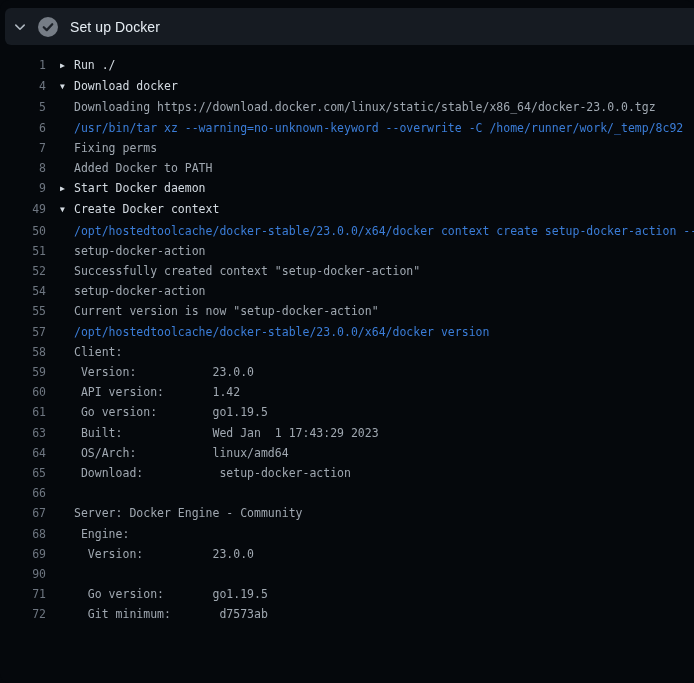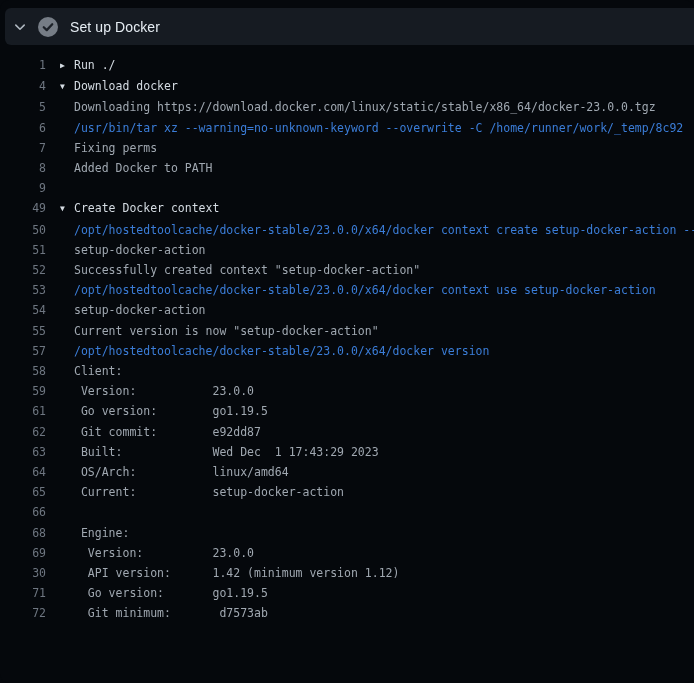--- a/index.html
+++ b/index.html
@@ -116,37 +116,37 @@
     <span class="step-title">Set up Docker</span>
   </div>
 
   <div class="log" id="log">
       <div class="row"><span class="num">1</span><span class="body t-group"><span class="marker">▶</span><span>Run ./</span></span></div>
       <div class="row"><span class="num">4</span><span class="body t-group"><span class="marker">▼</span><span>Download docker</span></span></div>
       <div class="row"><span class="num">5</span><span class="body t-text"><span class="marker"></span><span>Downloading </span><span class="link">https://download.docker.com/linux/static/stable/x86_64/docker-23.0.0.tgz</span></span></div>
       <div class="row"><span class="num">6</span><span class="body t-command"><span class="marker"></span><span>/usr/bin/tar xz --warning=no-unknown-keyword --overwrite -C /home/runner/work/_temp/8c92</span></span></div>
       <div class="row"><span class="num">7</span><span class="body t-text"><span class="marker"></span><span>Fixing perms</span></span></div>
       <div class="row"><span class="num">8</span><span class="body t-text"><span class="marker"></span><span>Added Docker to PATH</span></span></div>
-      <div class="row"><span class="num">9</span></div>
+      <div class="row"><span class="num">9</span><span class="body t-group"><span class="marker">▶</span><span>Start Docker daemon</span></span></div>
       <div class="row"><span class="num">49</span><span class="body t-group"><span class="marker">▼</span><span>Create Docker context</span></span></div>
       <div class="row"><span class="num">50</span><span class="body t-command"><span class="marker"></span><span>/opt/hostedtoolcache/docker-stable/23.0.0/x64/docker context create setup-docker-action --</span></span></div>
       <div class="row"><span class="num">51</span><span class="body t-text"><span class="marker"></span><span>setup-docker-action</span></span></div>
       <div class="row"><span class="num">52</span><span class="body t-text"><span class="marker"></span><span>Successfully created context "setup-docker-action"</span></span></div>
-      <div class="row"><span class="num">53</span><span class="body t-command"><span class="marker"></span><span>/opt/hostedtoolcache/docker-stable/23.0.0/x64/docker context use setup-docker-action</span></span></div>
       <div class="row"><span class="num">54</span><span class="body t-text"><span class="marker"></span><span>setup-docker-action</span></span></div>
       <div class="row"><span class="num">55</span><span class="body t-text"><span class="marker"></span><span>Current version is now "setup-docker-action"</span></span></div>
       <div class="row"><span class="num">57</span><span class="body t-command"><span class="marker"></span><span>/opt/hostedtoolcache/docker-stable/23.0.0/x64/docker version</span></span></div>
       <div class="row"><span class="num">58</span><span class="body t-text"><span class="marker"></span><span>Client:</span></span></div>
       <div class="row"><span class="num">59</span><span class="body t-text"><span class="marker"></span><span> Version:           23.0.0</span></span></div>
+      <div class="row"><span class="num">60</span><span class="body t-text"><span class="marker"></span><span> API version:       1.42</span></span></div>
       <div class="row"><span class="num">61</span><span class="body t-text"><span class="marker"></span><span> Go version:        go1.19.5</span></span></div>
-      <div class="row"><span class="num">62</span><span class="body t-text"><span class="marker"></span><span> Git commit:        e92dd87</span></span></div>
-      <div class="row"><span class="num">63</span><span class="body t-text"><span class="marker"></span><span> Built:             Wed Dec  1 17:43:29 2023</span></span></div>
+      <div class="row"><span class="num">63</span><span class="body t-text"><span class="marker"></span><span> Built:             Wed Jan  1 17:43:29 2023</span></span></div>
       <div class="row"><span class="num">64</span><span class="body t-text"><span class="marker"></span><span> OS/Arch:           linux/amd64</span></span></div>
-      <div class="row"><span class="num">65</span><span class="body t-text"><span class="marker"></span><span> Current:           setup-docker-action</span></span></div>
+      <div class="row"><span class="num">65</span><span class="body t-text"><span class="marker"></span><span> Download:           setup-docker-action</span></span></div>
       <div class="row"><span class="num">66</span><span class="body t-text"><span class="marker"></span><span></span></span></div>
+      <div class="row"><span class="num">67</span><span class="body t-text"><span class="marker"></span><span>Server: Docker Engine - Community</span></span></div>
       <div class="row"><span class="num">68</span><span class="body t-text"><span class="marker"></span><span> Engine:</span></span></div>
       <div class="row"><span class="num">69</span><span class="body t-text"><span class="marker"></span><span>  Version:          23.0.0</span></span></div>
-      <div class="row"><span class="num">30</span><span class="body t-text"><span class="marker"></span><span>  API version:      1.42 (minimum version 1.12)</span></span></div>
+      <div class="row"><span class="num">90</span></div>
       <div class="row"><span class="num">71</span><span class="body t-text"><span class="marker"></span><span>  Go version:       go1.19.5</span></span></div>
       <div class="row"><span class="num">72</span><span class="body t-text"><span class="marker"></span><span>  Git minimum:       d7573ab</span></span></div>
     </div>
 
 </div>
 
 </body></html>

